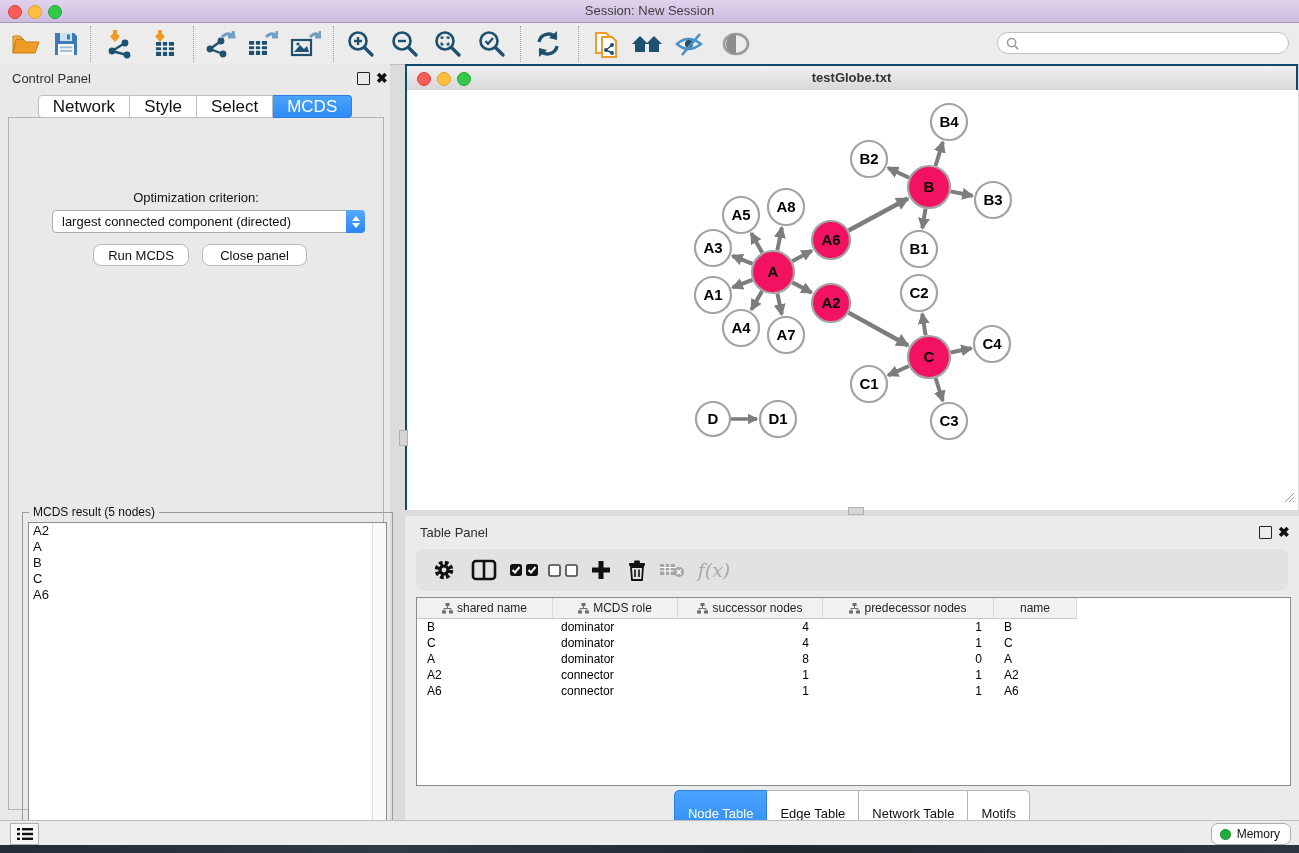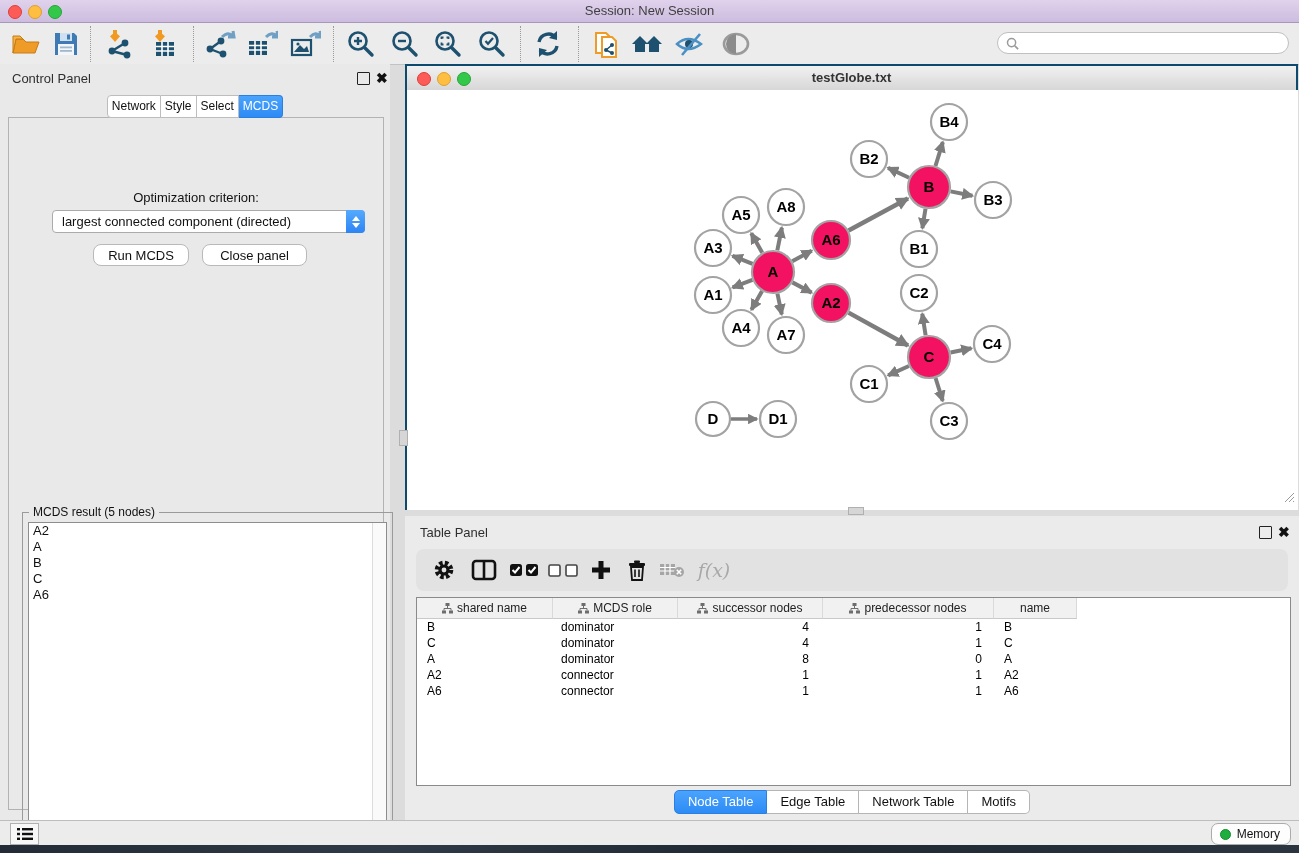--- a/index.html
+++ b/index.html
@@ -32,21 +32,21 @@
     background:#e9e9e9;}
   .panel-head{position:absolute;left:0;top:0;width:100%;height:26px;}
   .panel-title{position:absolute;left:12px;top:7px;font-size:13px;color:#2e2e2e;}
   .float-ico{position:absolute;width:11px;height:11px;border:1.6px solid #222;
     border-radius:1px;background:transparent;}
   .close-ico{position:absolute;font-size:14px;font-weight:bold;color:#111;line-height:11px;}
   .cp-body{position:absolute;left:8px;top:53px;width:374px;height:691px;
     border:1px solid #b2b2b2;background:#e9e9e9;}
   .tabrow{position:absolute;top:31px;left:0;width:100%;display:flex;
     justify-content:center;z-index:3;}
-  .tab{height:21px;line-height:21px;padding:0 4px;font-size:12px;color:#111;
+  .tab{height:21px;line-height:21px;padding:0 14px;font-size:17px;color:#111;
     background:#fff;border:1px solid #bdbdbd;border-left:none;}
   .tab:first-child{border-left:1px solid #bdbdbd;border-radius:4px 0 0 4px;}
   .tab:last-child{border-radius:0 4px 4px 0;}
   .tab.active{background:linear-gradient(#4aa3fd,#2d8bf5);color:#fff;
     border-color:#2a7fe0;}
   .opt-label{position:absolute;left:0;top:72px;width:100%;text-align:center;
     font-size:13px;color:#111;}
   .dropdown{position:absolute;left:43px;top:92px;width:313px;height:23px;
     background:#fff;border:1px solid #ababab;border-radius:4px;
     display:flex;align-items:center;box-sizing:border-box;}
@@ -99,21 +99,21 @@
     border-bottom:1px solid #c9c9c9;font-size:12px;color:#222;display:flex;
     align-items:center;justify-content:center;box-sizing:border-box;gap:4px;}
   .trow{display:flex;height:16px;align-items:center;}
   .td{font-size:12px;color:#000;box-sizing:border-box;white-space:nowrap;}
   .c0{width:136px;padding-left:10px;}
   .c1{width:125px;padding-left:8px;}
   .c2{width:145px;text-align:right;padding-right:14px;}
   .c3{width:171px;text-align:right;padding-right:12px;}
   .c4{width:83px;padding-left:10px;}
   .tp-tabs{position:absolute;left:0;right:0;top:274px;display:flex;justify-content:center;}
-  .tp-tab{height:22px;line-height:22px;padding:0 13px;font-size:13px;color:#111;
+  .tp-tab{height:22px;line-height:22px;padding:12px 13px;font-size:13px;color:#111;
     background:#fff;border:1px solid #b5b5b5;border-left:none;}
   .tp-tab:first-child{border-left:1px solid #b5b5b5;border-radius:5px 0 0 5px;}
   .tp-tab:last-child{border-radius:0 5px 5px 0;}
   .tp-tab.active{background:linear-gradient(#4aa3fd,#2d8bf5);color:#fff;border-color:#2a7fe0;}
   
   .statusbar{position:absolute;left:0;top:820px;width:1299px;height:25px;
     background:#ececec;border-top:1px solid #bdbdbd;}
   .list-btn{position:absolute;left:10px;top:2px;width:27px;height:20px;
     background:#f7f7f7;border:1px solid #b0b0b0;display:flex;align-items:center;
     justify-content:center;}

